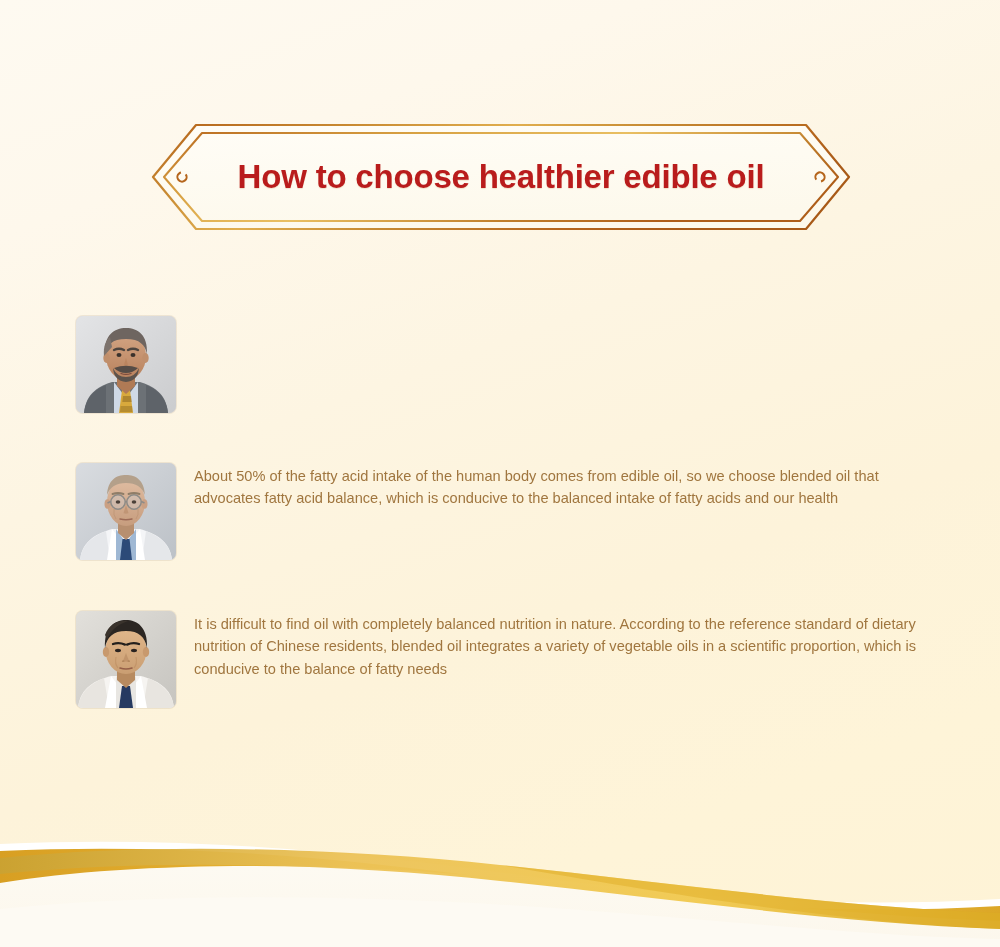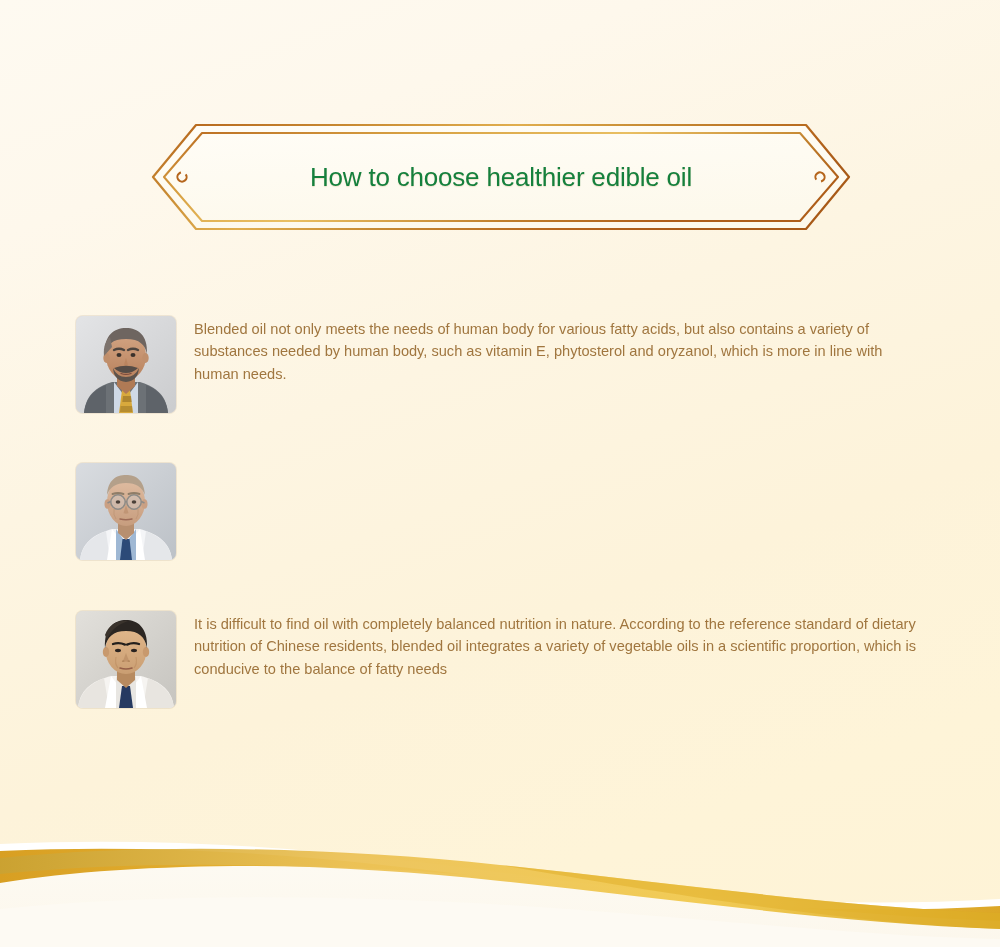--- a/index.html
+++ b/index.html
@@ -29,23 +29,23 @@
   }
   #banner-svg { display:block; width:702px; height:110px; }
 
   #banner-title {
     position: absolute;
     left: 0; top: 0;
     width: 702px; height: 110px;
     display: flex;
     align-items: center;
     justify-content: center;
-    font-size: 26px;
-    font-weight: normal;
-    color: #15803d;
+    font-size: 33px;
+    font-weight: bold;
+    color: #b91c1c;
     letter-spacing: -0.2px;
     white-space: nowrap;
     text-shadow: 0 1px 1px rgba(200,150,90,.25);
   }
 
   
   #rows {
     position: absolute;
     left: 0; top: 0;
     width: 1000px;
@@ -176,21 +176,20 @@
         <ellipse cx="57" cy="39" rx="2.5" ry="1.9" fill="#3b322c"></ellipse>
 
         <path d="M 50,42 L 48,49 q 2,1.4 4,0 Z" fill="#b8825c" opacity=".8"></path>
 
         <path d="M 38,52 q 12,-4.5 24,0 q -5,5 -12,5 q -7,0 -12,-5 Z" fill="#564c46"></path>
         <path d="M 37,52 q 1,13 13,14 q 12,-1 13,-14 q -4,9 -13,9 q -9,0 -13,-9 Z" fill="#5d534c"></path>
 
         <path d="M 45,57.5 q 5,1.8 10,0" stroke="#7d4b3d" stroke-width="1.3" fill="none" stroke-linecap="round"></path>
       </svg>
     </div>
-    <div class="row-text">Blended oil not only meets the needs of human body for various fatty acids, but also contains a variety of substances needed by human body, such as vitamin E, phytosterol and oryzanol, which is more in line with human needs.</div>
   </div>
 
   <div class="row row-2">
     <div class="portrait">
       <svg viewBox="0 0 100 97" preserveAspectRatio="xMidYMid slice">
         <defs>
           <linearGradient id="bg2" x1="0" y1="0" x2="1" y2="1">
             <stop offset="0" stop-color="#d9dce0"></stop>
               <stop offset="1" stop-color="#bcc1c7"></stop>
           </linearGradient>
@@ -234,20 +233,21 @@
         <ellipse cx="58" cy="39" rx="2.3" ry="1.8" fill="#4a4038"></ellipse>
 
         <path d="M 50,42 L 47.5,50 q 2.5,1.4 5,0 Z" fill="#bd9171" opacity=".8"></path>
 
         <path d="M 44,56 q 6,1.6 12,0" stroke="#9c6a56" stroke-width="1.5" fill="none" stroke-linecap="round"></path>
 
         <path d="M 38,46 q -1,6 2,10" stroke="#b98f6f" stroke-width="1" fill="none" opacity=".6"></path>
         <path d="M 62,46 q 1,6 -2,10" stroke="#b98f6f" stroke-width="1" fill="none" opacity=".6"></path>
       </svg>
     </div>
+    <div class="row-text">About 50% of the fatty acid intake of the human body comes from edible oil, so we choose blended oil that advocates fatty acid balance, which is conducive to the balanced intake of fatty acids and our health</div>
   </div>
 
   <div class="row row-3">
     <div class="portrait">
       <svg viewBox="0 0 100 97" preserveAspectRatio="xMidYMid slice">
         <defs>
           <linearGradient id="bg3" x1="0" y1="0" x2="1" y2="1">
             <stop offset="0" stop-color="#e2e0db"></stop>
               <stop offset="1" stop-color="#c6c4bf"></stop>
           </linearGradient>

